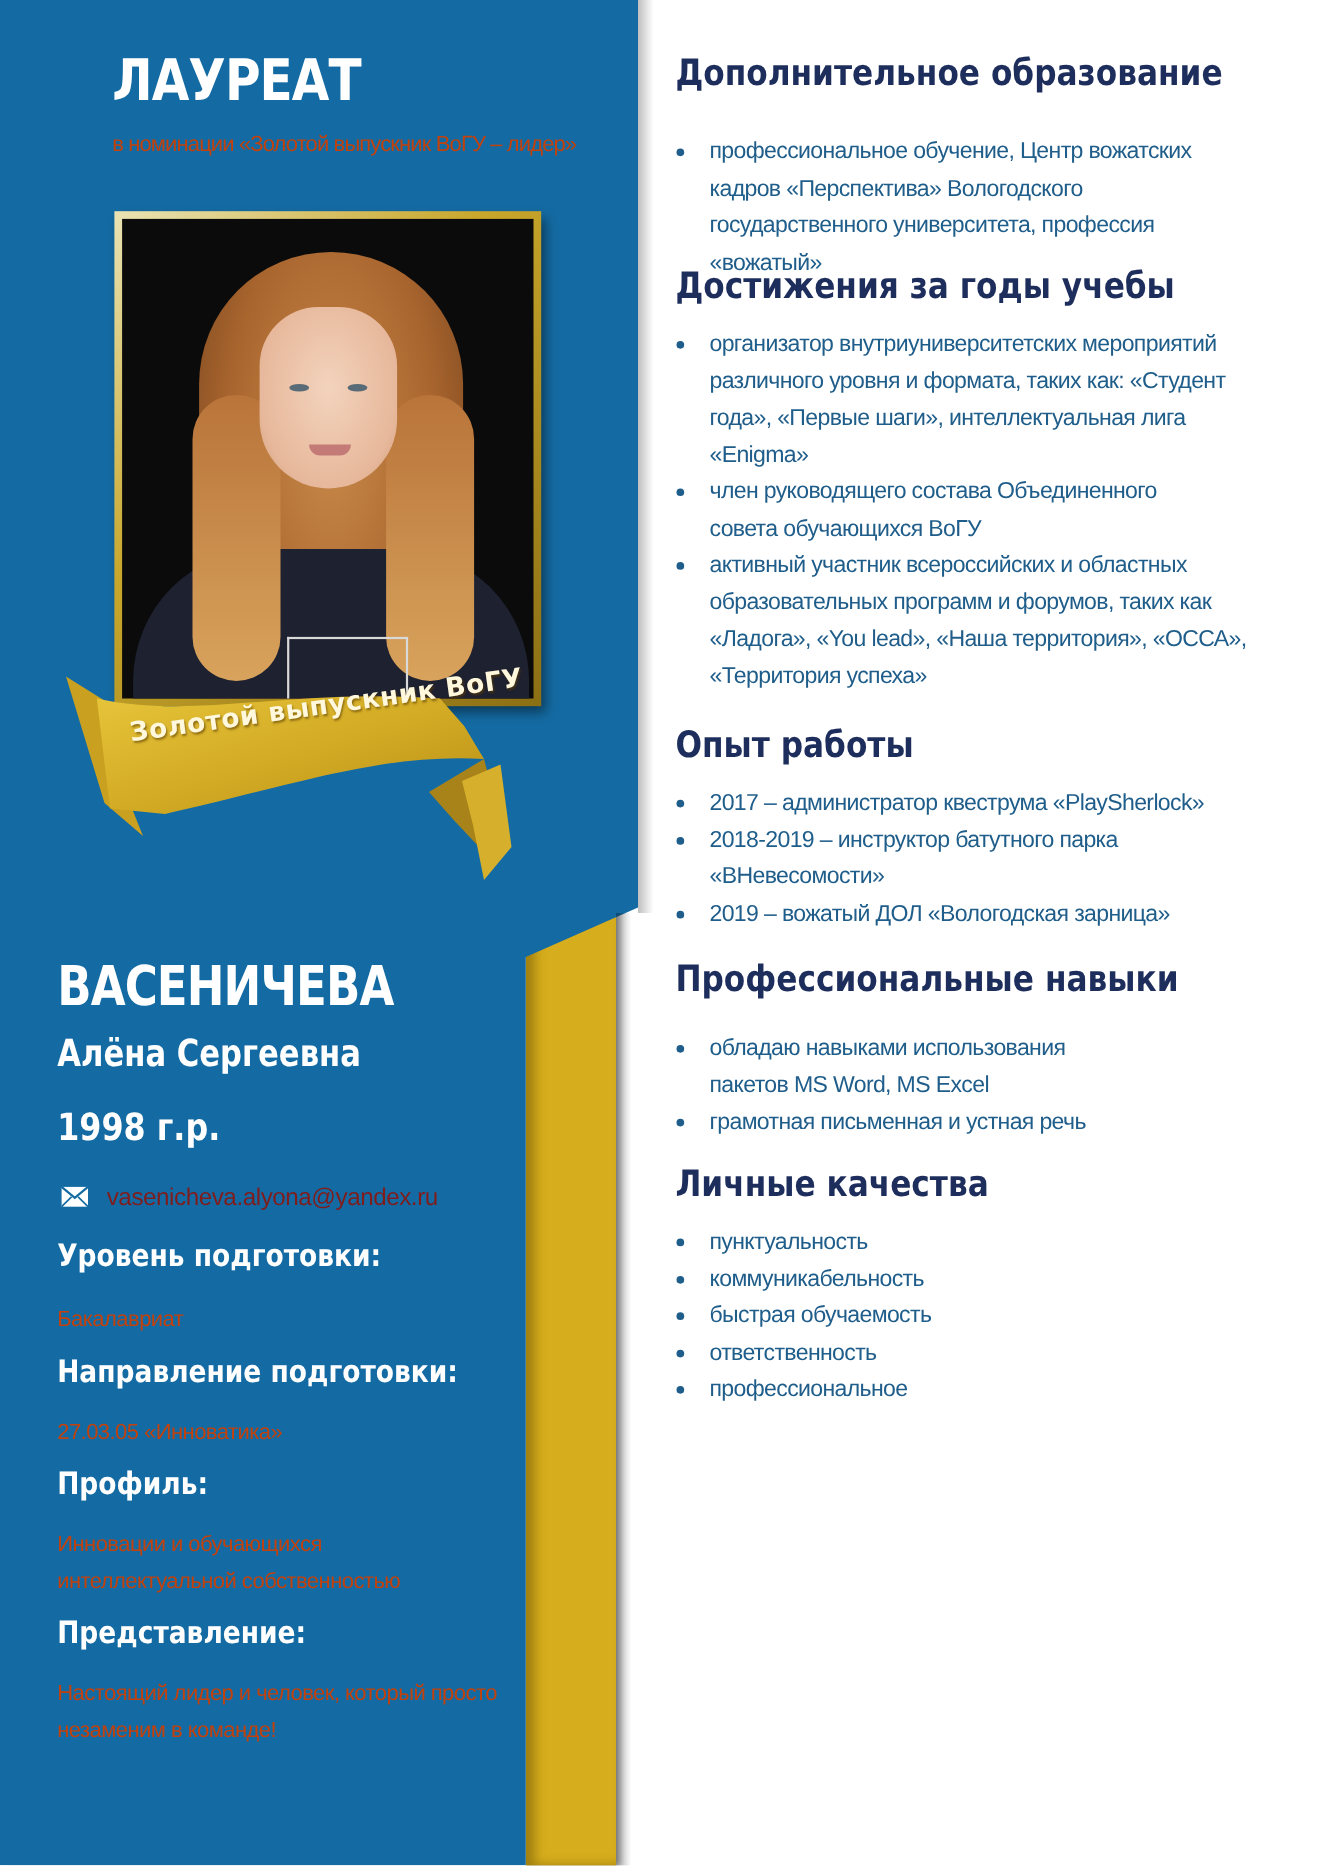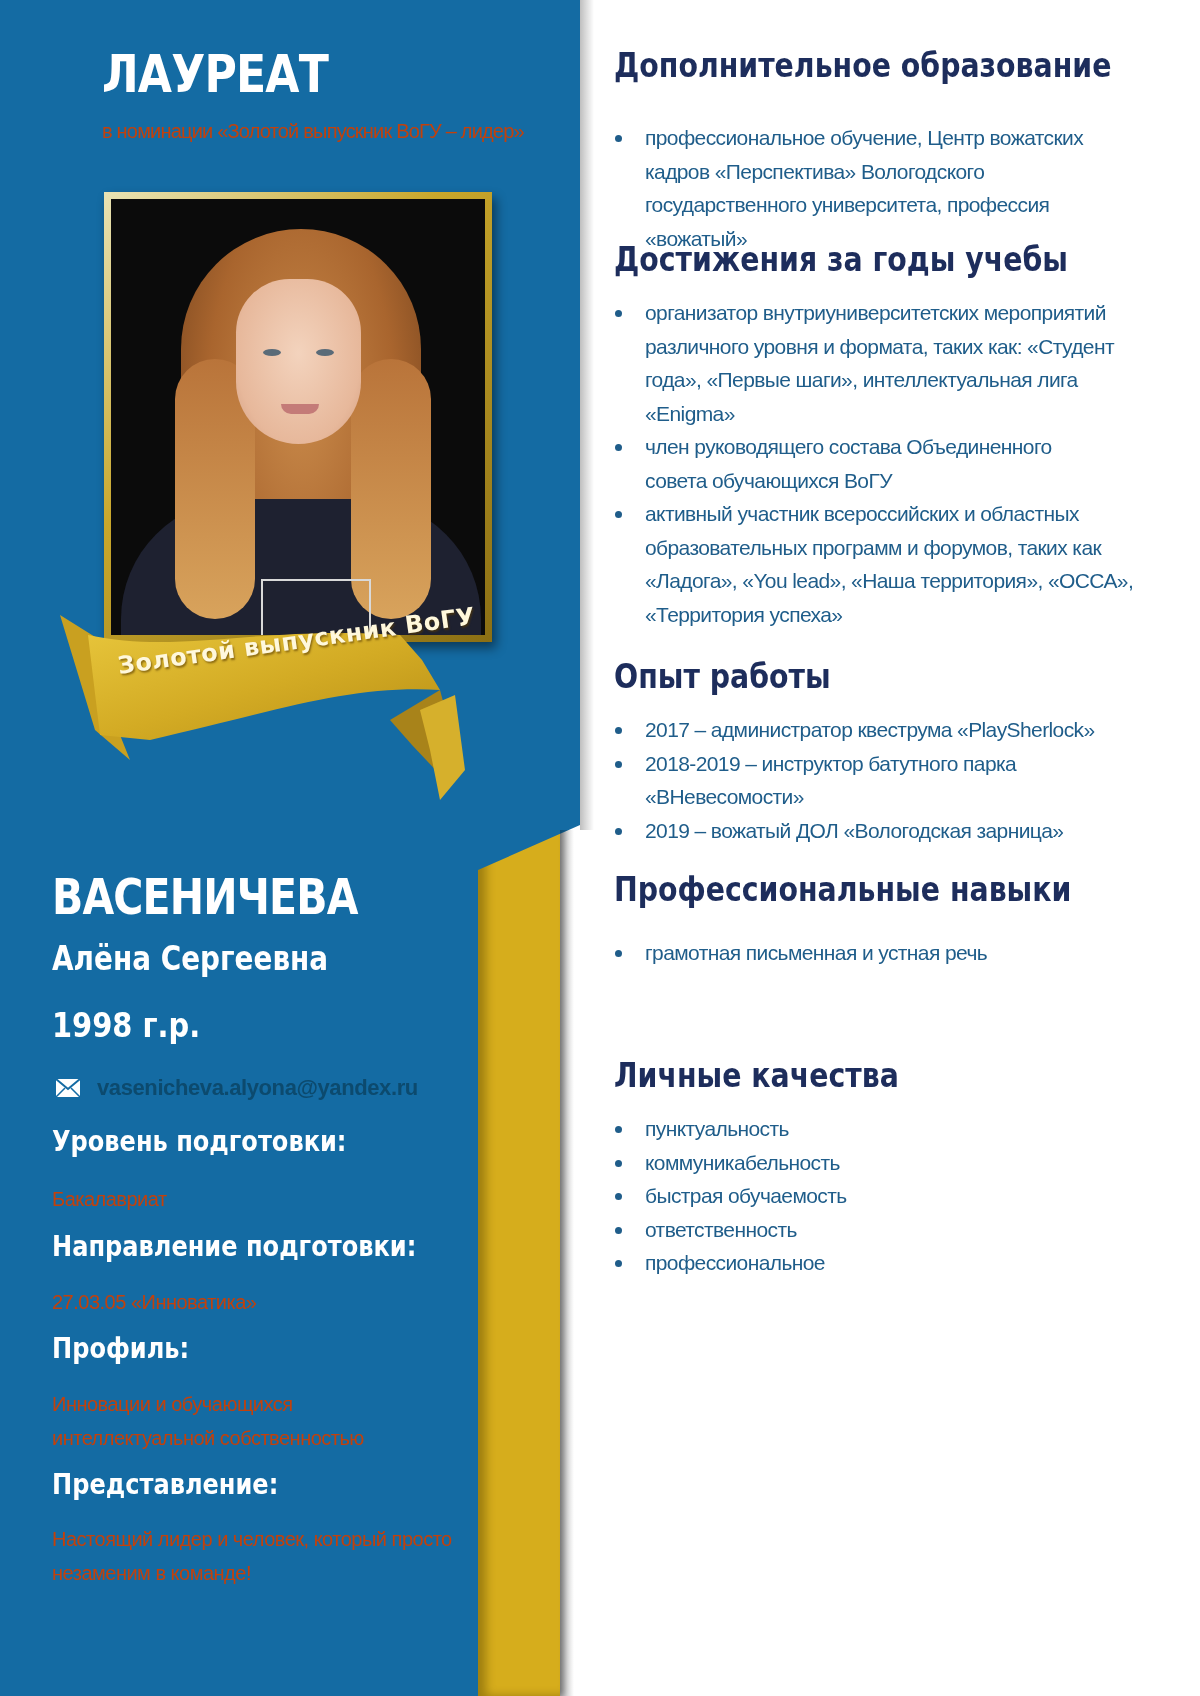--- a/index.html
+++ b/index.html
@@ -101,21 +101,21 @@
   .birth-year {
     position: absolute; left: 52px; top: 1005px;
     color: #ffffff; font-family: "DejaVu Sans", sans-serif; font-weight: bold; font-size: 34px;
     transform: scaleX(0.85); transform-origin: left top;
   }
   .email-row {
     position: absolute; left: 55px; top: 1075px; display: flex; align-items: center; gap: 16px;
   }
   .email-icon { width: 26px; height: 20px; }
   .email-text {
-    color: #0c4a6e; font-family: "Liberation Sans", sans-serif; font-size: 22px; letter-spacing: -0.4px; font-weight: bold;
+    color: #7f1d1d; font-family: "Liberation Sans", sans-serif; font-size: 22px; letter-spacing: -0.4px;
   }
 
   .info-label {
     position: absolute; left: 52px;
     color: #ffffff; font-family: "DejaVu Sans", sans-serif; font-weight: bold; font-size: 28px;
     transform: scaleX(0.86); transform-origin: left top; white-space: nowrap;
   }
   .info-value {
     position: absolute; left: 52px; width: 420px;
     color: #c2410c; font-family: "Liberation Sans", sans-serif; font-size: 20px; line-height: 34px;
@@ -224,20 +224,21 @@
 
   <div class="section-title" style="top:657px">Опыт работы</div>
   <ul class="bullet-list" style="top:713px">
     <li>2017 – администратор квеструма «PlaySherlock»</li>
     <li style="padding-right:150px">2018-2019 – инструктор батутного парка «ВНевесомости»</li>
     <li>2019 – вожатый ДОЛ «Вологодская зарница»</li>
   </ul>
 
   <div class="section-title" style="top:870px">Профессиональные навыки</div>
   <ul class="bullet-list" style="top:936px">
+    <li style="padding-right:130px">обладаю навыками использования пакетов MS Word, MS Excel</li>
     <li>грамотная письменная и устная речь</li>
   </ul>
 
   <div class="section-title" style="top:1056px">Личные качества</div>
   <ul class="bullet-list" style="top:1112px">
     <li>пунктуальность</li>
     <li>коммуникабельность</li>
     <li>быстрая обучаемость</li>
     <li>ответственность</li>
     <li>профессиональное</li>

